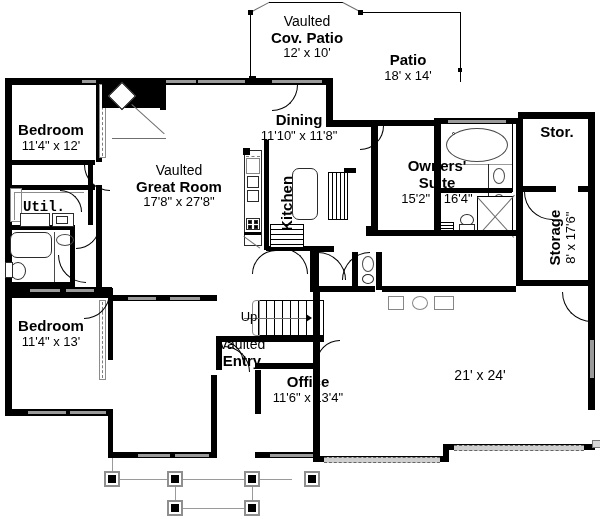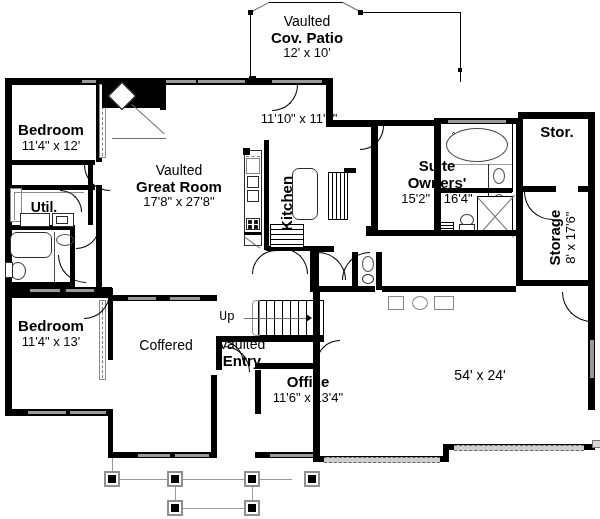--- a/index.html
+++ b/index.html
@@ -293,76 +293,80 @@
   <div class="lbl" style="left:8px;top:122px;width:86px;">
     <span class="n f15">Bedroom</span>
     <span class="d f13">11'4" x 12'</span>
   </div>
 
   <div class="lbl" style="left:8px;top:318px;width:86px;">
     <span class="n f15">Bedroom</span>
     <span class="d f13">11'4" x 13'</span>
   </div>
 
-  <div class="lbl" style="left:14px;top:200px;width:60px;">
+  <div class="lbl" style="left:14px;top:200px;width:60px;font-family:Liberation Mono, monospace;">
     <span class="n f14">Util.</span>
   </div>
 
   <div class="lbl" style="left:118px;top:163px;width:122px;">
     <span class="t f14">Vaulted</span>
     <span class="n f15">Great Room</span>
     <span class="d f13">17'8" x 27'8"</span>
   </div>
 
   <div class="lbl" style="left:243px;top:112px;width:112px;">
+    <span class="n f15">Dining</span>
     <span class="d f13">11'10" x 11'8"</span>
   </div>
 
   <div class="lbl rot" style="left:250px;top:195px;width:74px;">
     <span class="n f15">Kitchen</span>
   </div>
 
   <div class="lbl" style="left:249px;top:14px;width:116px;">
     <span class="t f14">Vaulted</span>
     <span class="n f15">Cov. Patio</span>
     <span class="d f13">12' x 10'</span>
   </div>
 
+  <div class="lbl" style="left:353px;top:52px;width:110px;">
+    <span class="n f15">Patio</span>
+    <span class="d f13">18' x 14'</span>
+  </div>
 
   <div class="lbl" style="left:373px;top:158px;width:128px;">
+    <span class="n f15">Owners'</span>
     <span class="n f15">Suite</span>
-    <span class="n f15">Owners'</span>
     <span class="d f13">15'2" x 16'4"</span>
   </div>
 
   <div class="lbl" style="left:526px;top:124px;width:62px;">
     <span class="n f15">Stor.</span>
   </div>
 
   <div class="lbl rot" style="left:515px;top:222px;width:96px;">
     <span class="n f15">Storage</span>
     <span class="d f13">8' x 17'6"</span>
   </div>
 
   <div class="lbl" style="left:118px;top:338px;width:96px;">
-    <span class="t f14">Coffered</span>
   </div>
 
   <div class="lbl" style="left:204px;top:337px;width:76px;">
     <span class="t f14">Vaulted</span>
     <span class="n f15">Entry</span>
   </div>
 
   <div class="lbl" style="left:253px;top:374px;width:110px;">
     <span class="n f15">Office</span>
     <span class="d f13">11'6" x 13'4"</span>
   </div>
 
   <div class="lbl" style="left:390px;top:368px;width:180px;">
-    <span class="d f14">54' x 24'</span>
-  </div>
-
-
-  <div class="lbl" style="left:214px;top:310px;width:26px;font-family:Liberation Mono, monospace;">
+    <span class="d f14">21' x 24'</span>
+  </div>
+
+
+  <div class="lbl" style="left:236px;top:310px;width:26px;">
     <span class="t f13">Up</span>
   </div>
 
 </div>
 
 </body></html>

